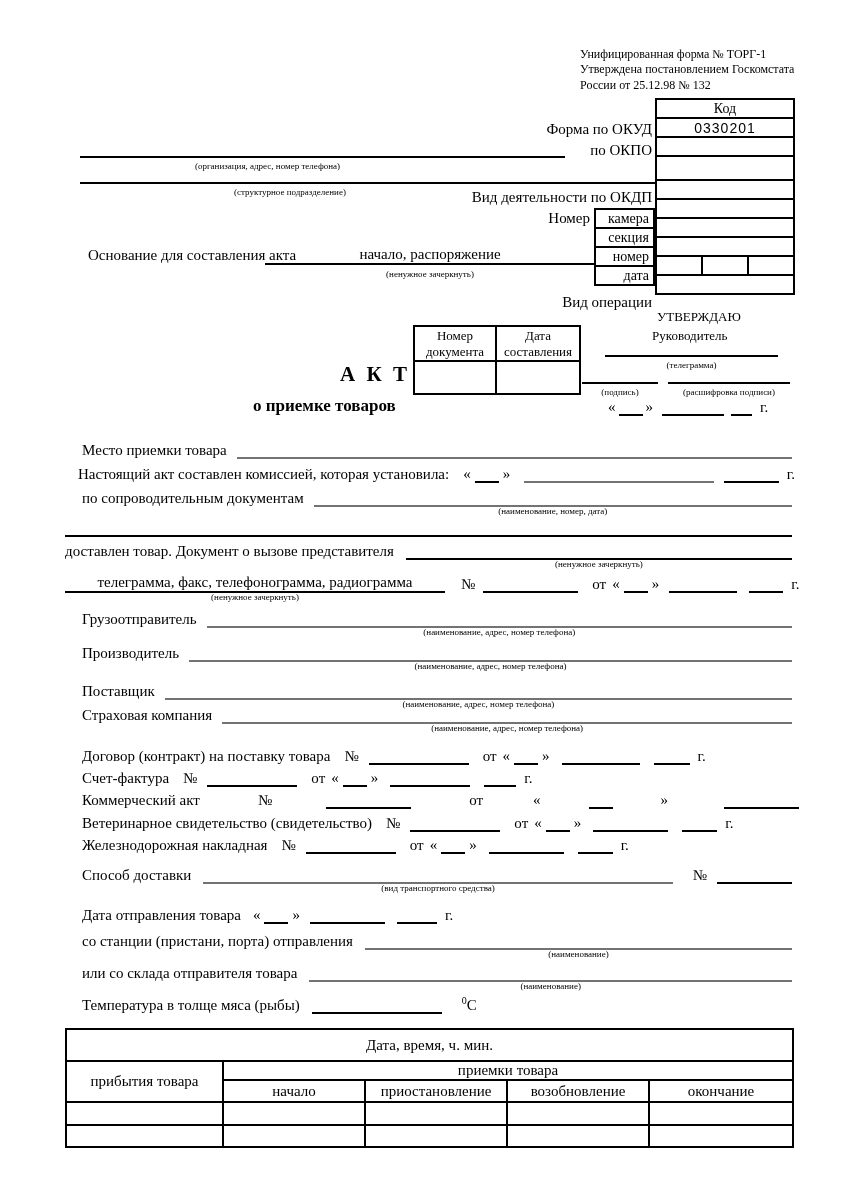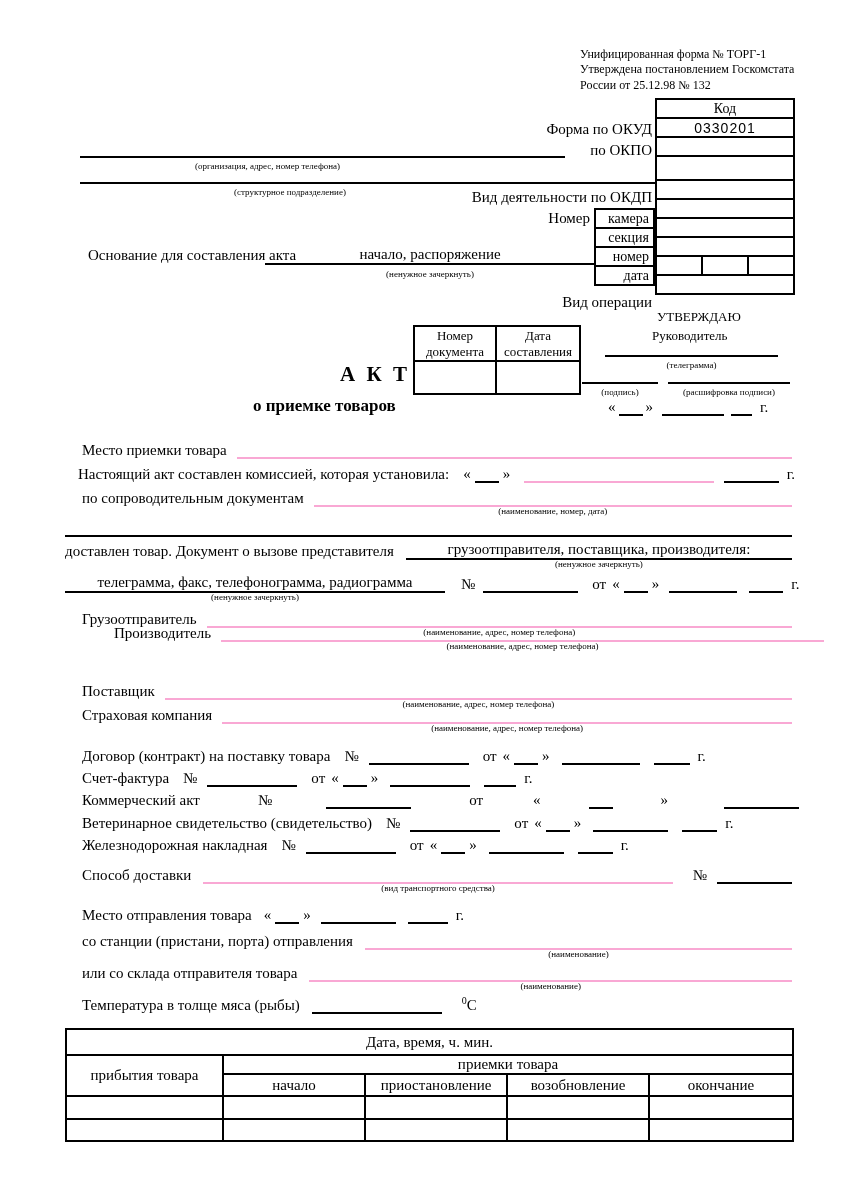--- a/index.html
+++ b/index.html
@@ -5,21 +5,21 @@
   * { box-sizing: border-box; }
   html,body { margin:0; padding:0; background:#fff; }
   body { font-family:"Liberation Serif", serif; color:#000; }
   .page { position:relative; width:849px; height:1200px; background:#fff; font-size:15px; overflow:hidden; }
   .abs { position:absolute; }
   .rlabel { position:absolute; text-align:right; white-space:nowrap; }
   .cap { font-size:9px; text-align:center; white-space:nowrap; overflow:hidden; }
   .u { border-bottom:2px solid #000; }
   .row { position:absolute; display:flex; align-items:flex-end; white-space:nowrap; }
   .lbl { flex:0 0 auto;text-align:right; }
-  .fill { flex:1 1 auto; position:relative; border-bottom:2px solid #f9a8d4; height:18px; }
+  .fill { flex:1 1 auto; position:relative; border-bottom:2px solid #737373; height:18px; }
   .seg { flex:1 1 auto; position:relative; border-bottom:2px solid #000; text-align:center; height:19px; }
   .fcap { position:absolute; top:100%; left:0; right:0; margin-top:1px; text-align:center; font-size:9px; }
   .uw { height:18px; flex:0 0 auto; }
   .tok { flex:0 0 auto; }
 
   .hdr { font-size:12px; line-height:1.28; }
 
   table.codes { border-collapse:collapse; table-layout:fixed; }
   table.codes td { border:2px solid #000; height:19px; padding:0 2px; text-align:center; font-size:14px; }
   table.codes tr.tall td { height:24px; }
@@ -182,21 +182,20 @@
     <span class="fill" style="margin-left:10px;">
       <span class="fcap">(наименование, номер, дата)</span>
     </span>
   </div>
 
   <div class="abs u" style="left:65px; top:519px; width:727px; height:18px;"></div>
 
   <div class="row" style="left:65px; top:541px; width:727px;">
     <span class="lbl">доставлен товар.  Документ о вызове представителя</span>
     <span class="seg" style="margin-left:12px;">
-      <span>грузоотправителя, поставщика, производителя:</span>
       <span class="fcap">(ненужное зачеркнуть)</span>
     </span>
   </div>
 
   <div class="row" style="left:65px; top:574px; width:727px;">
     <span class="seg" style="flex:0 0 380px;">
       <span>телеграмма, факс, телефонограмма, радиограмма</span>
       <span class="fcap">(ненужное зачеркнуть)</span>
     </span>
     <span class="tok" style="margin-left:16px;">№</span>
@@ -209,21 +208,21 @@
     <span class="u uw" style="width:34px; margin-left:12px;"></span>
     <span class="tok" style="margin-left:8px;">г.</span>
   </div>
 
   <div class="row" style="left:82px; top:610px; width:710px;">
     <span class="lbl">Грузоотправитель</span>
     <span class="fill" style="margin-left:10px;">
       <span class="fcap">(наименование, адрес, номер телефона)</span>
     </span>
   </div>
-  <div class="row" style="left:82px; top:624px; width:710px;margin-left:32px;">
+  <div class="row" style="left:82px; top:644px; width:710px;">
     <span class="lbl">Производитель</span>
     <span class="fill" style="margin-left:10px;">
       <span class="fcap">(наименование, адрес, номер телефона)</span>
     </span>
   </div>
   <div class="row" style="left:82px; top:642px; width:710px;margin-top:40px;">
     <span class="lbl">Поставщик</span>
     <span class="fill" style="margin-left:10px;">
       <span class="fcap">(наименование, адрес, номер телефона)</span>
     </span>
@@ -299,21 +298,21 @@
   <div class="row" style="left:82px; top:866px; width:710px;">
     <span class="lbl">Способ доставки</span>
     <span class="fill" style="margin-left:12px;">
       <span class="fcap">(вид транспортного средства)</span>
     </span>
     <span class="tok" style="margin-left:20px;">№</span>
     <span class="u uw" style="width:75px; margin-left:10px;"></span>
   </div>
 
   <div class="row" style="left:82px; top:906px;">
-    <span class="lbl">Место отправления товара</span>
+    <span class="lbl">Дата отправления товара</span>
     <span class="tok" style="margin-left:12px;">«</span>
     <span class="u uw" style="width:24px; margin-left:4px;"></span>
     <span class="tok" style="margin-left:4px;">»</span>
     <span class="u uw" style="width:75px; margin-left:10px;"></span>
     <span class="u uw" style="width:40px; margin-left:12px;"></span>
     <span class="tok" style="margin-left:8px;">г.</span>
   </div>
 
   <div class="row" style="left:82px; top:932px; width:710px;">
     <span class="lbl">со станции (пристани, порта) отправления</span>
@@ -338,21 +337,21 @@
   <table class="timet abs" style="left:65px; top:1028px;">
     <colgroup>
       <col style="width:157px">
         <col style="width:142px">
         <col style="width:142px">
         <col style="width:142px">
         <col style="width:144px">
     </colgroup>
     <tbody>
         <tr>
-      <td colspan="5" style="height:26px;">Дата, время, ч. мин.</td>
+      <td colspan="5" style="height:32px;">Дата, время, ч. мин.</td>
     </tr>
     <tr>
       <td rowspan="2">прибытия товара</td>
       <td colspan="4" style="height:18px;">приемки товара</td>
     </tr>
     <tr>
       <td style="height:22px;">начало</td>
       <td>приостановление</td>
       <td>возобновление</td>
       <td>окончание</td>

